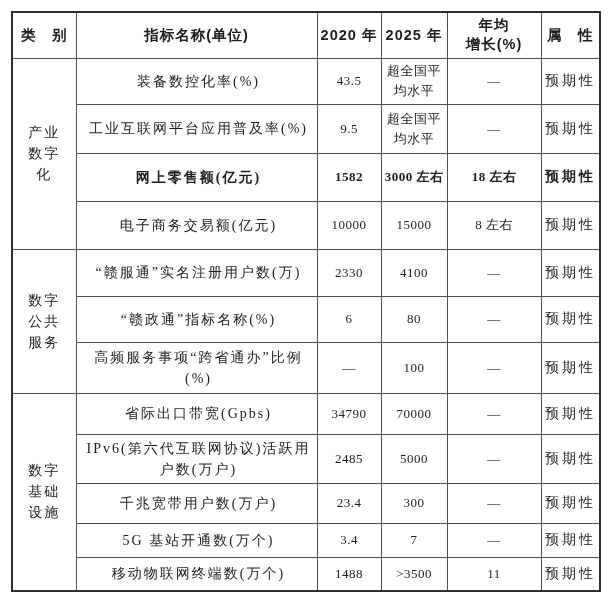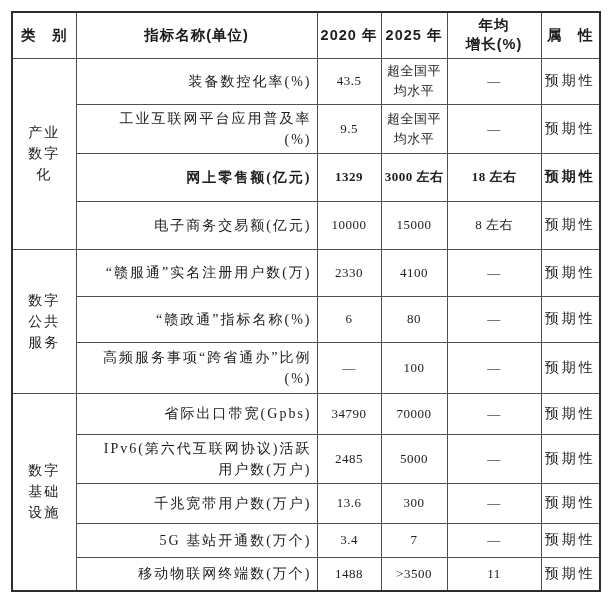--- a/index.html
+++ b/index.html
@@ -39,31 +39,32 @@
     font-size: 14.5px;
     letter-spacing: 1px;
     line-height: 19px;
   }
   td.cat {
     letter-spacing: 2px;
     line-height: 21px;
     padding: 2px 13px;
   }
   td.ind {
-    text-align: right;
-    padding: 3px 5px 3px 20px;
+    text-align: center;
+    padding: 3px 5px 3px 9px;
     letter-spacing: 2px;
     line-height: 21px;
   }
   td.num {
     font-size: 13px;
     letter-spacing: 0.5px;
   }
   td.attr {
     letter-spacing: 3px;
+    text-align: right;
   }
 </style>
 </head>
 <body>
 
 <table class="indicator-table">
   <colgroup>
     <col style="width:64px">
     <col style="width:241px">
     <col style="width:64px">
@@ -98,21 +99,21 @@
       </tr>
       <tr style="height: 49px;">
         <td class="ind">工业互联网平台应用普及率(%)</td>
         <td class="num">9.5</td>
         <td class="num">超全国平均水平</td>
         <td class="num">—</td>
         <td class="attr">预期性</td>
       </tr>
       <tr style="height: 48px; font-weight: bold;">
         <td class="ind">网上零售额(亿元)</td>
-        <td class="num">1329</td>
+        <td class="num">1582</td>
         <td class="num">3000 左右</td>
         <td class="num">18 左右</td>
         <td class="attr">预期性</td>
       </tr>
       <tr style="height: 48px;">
         <td class="ind">电子商务交易额(亿元)</td>
         <td class="num">10000</td>
         <td class="num">15000</td>
         <td class="num">8 左右</td>
         <td class="attr">预期性</td>
@@ -157,21 +158,21 @@
       </tr>
       <tr style="height: 45px;">
         <td class="ind">IPv6(第六代互联网协议)活跃用户数(万户)</td>
         <td class="num">2485</td>
         <td class="num">5000</td>
         <td class="num">—</td>
         <td class="attr">预期性</td>
       </tr>
       <tr style="height: 40px;">
         <td class="ind">千兆宽带用户数(万户)</td>
-        <td class="num">13.6</td>
+        <td class="num">23.4</td>
         <td class="num">300</td>
         <td class="num">—</td>
         <td class="attr">预期性</td>
       </tr>
       <tr style="height: 34px; font-family: Liberation Serif, serif;">
         <td class="ind">5G 基站开通数(万个)</td>
         <td class="num">3.4</td>
         <td class="num">7</td>
         <td class="num">—</td>
         <td class="attr">预期性</td>

